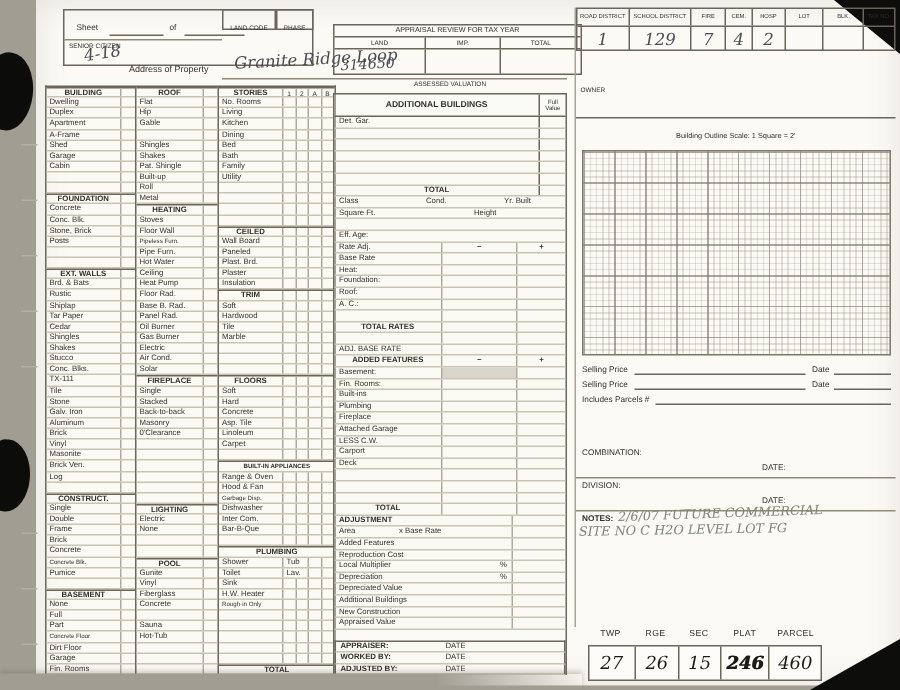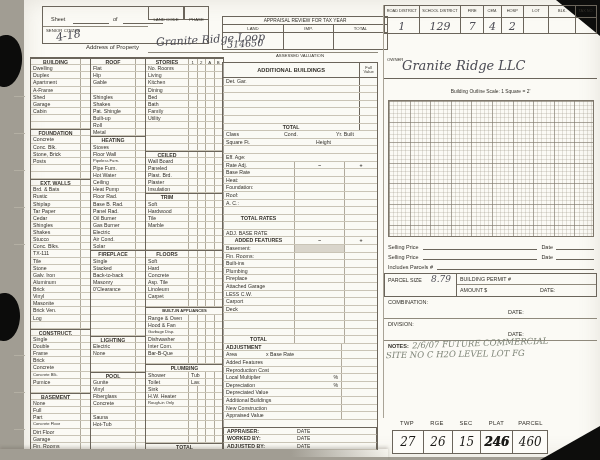--- a/index.html
+++ b/index.html
@@ -1209,21 +1209,20 @@
         </div>
         <div class="dval" style="width: 21px;">
           <div class="hw" style="font-size: 11px; line-height: 15px; transform: translateY(1px);"></div>
         </div>
       </div>
   </div>
 
 
   <div class="abs" style="left:384px;top:56px;width:213px;height:23px;border-bottom:1px solid #6b655b;">
     <span class="abs xs" style="left:3px;top:1px;">OWNER</span>
-    <span class="abs hw" style="left:18px;top:2px;font-size:13px;">Granite Ridge LLC</span>
   </div>
 
   <div class="abs" style="left:384px;top:89px;width:213px;text-align:center;font-size:4.9px;">Building Outline Scale: 1 Square = 2'</div>
   <div class="grid"></div>
 
   <div class="abs sprow" style="left:388px;top:243px;width:206px;">
     <span>Selling Price</span>
     <span class="ul" style="flex:1;margin:0 4px;"></span>
     <span>Date</span>
     <span class="ul" style="width:38px;margin-left:3px;"></span>
@@ -1232,33 +1231,20 @@
     <span>Selling Price</span>
     <span class="ul" style="flex:1;margin:0 4px;"></span>
     <span>Date</span>
     <span class="ul" style="width:38px;margin-left:3px;"></span>
   </div>
   <div class="abs sprow" style="left:388px;top:263px;width:206px;">
     <span>Includes Parcels #</span>
     <span class="ul" style="flex:1;margin-left:4px;"></span>
   </div>
 
-  <div class="abs b" style="left:384px;top:273px;width:213px;height:24px;display:flex;">
-    <div style="width:72px;border-right:1px solid #6b655b;position:relative;">
-      <span class="abs" style="left:3px;top:3px;font-size:5.3px;">PARCEL SIZE</span>
-      <span class="abs hw" style="left:46px;top:0px;font-size:9px;">8.79</span>
-    </div>
-    <div style="flex:1;">
-      <div style="height:11px;border-bottom:1px solid #8f897c;font-size:5.3px;line-height:11px;padding-left:3px;">BUILDING PERMIT #</div>
-      <div style="display:flex;height:12px;font-size:5.3px;line-height:11px;">
-        <span style="padding-left:3px;flex:1;">AMOUNT $</span>
-        <span style="width:56px;">DATE:</span>
-      </div>
-    </div>
-  </div>
 
   <span class="abs" style="left:388px;top:299px;font-size:5.5px;">COMBINATION:</span>
   <span class="abs" style="left:508px;top:309px;font-size:5.5px;">DATE:</span>
   <div class="hline" style="left:384px;top:318px;width:213px;"></div>
   <span class="abs" style="left:388px;top:321px;font-size:5.5px;">DIVISION:</span>
   <span class="abs" style="left:508px;top:331px;font-size:5.5px;">DATE:</span>
   <div class="hline" style="left:384px;top:340px;width:213px;"></div>
   <span class="abs" style="left:388px;top:343px;font-size:5.5px;font-weight:bold;">NOTES:</span>
   <div class="abs hw pencil" style="left:412px;top:338px;font-size:8.5px;transform:rotate(-2deg);">2/6/07  FUTURE COMMERCIAL</div>
   <div class="abs hw pencil" style="left:386px;top:349px;font-size:8.5px;transform:rotate(-1deg);">SITE NO C H2O LEVEL LOT FG</div>

